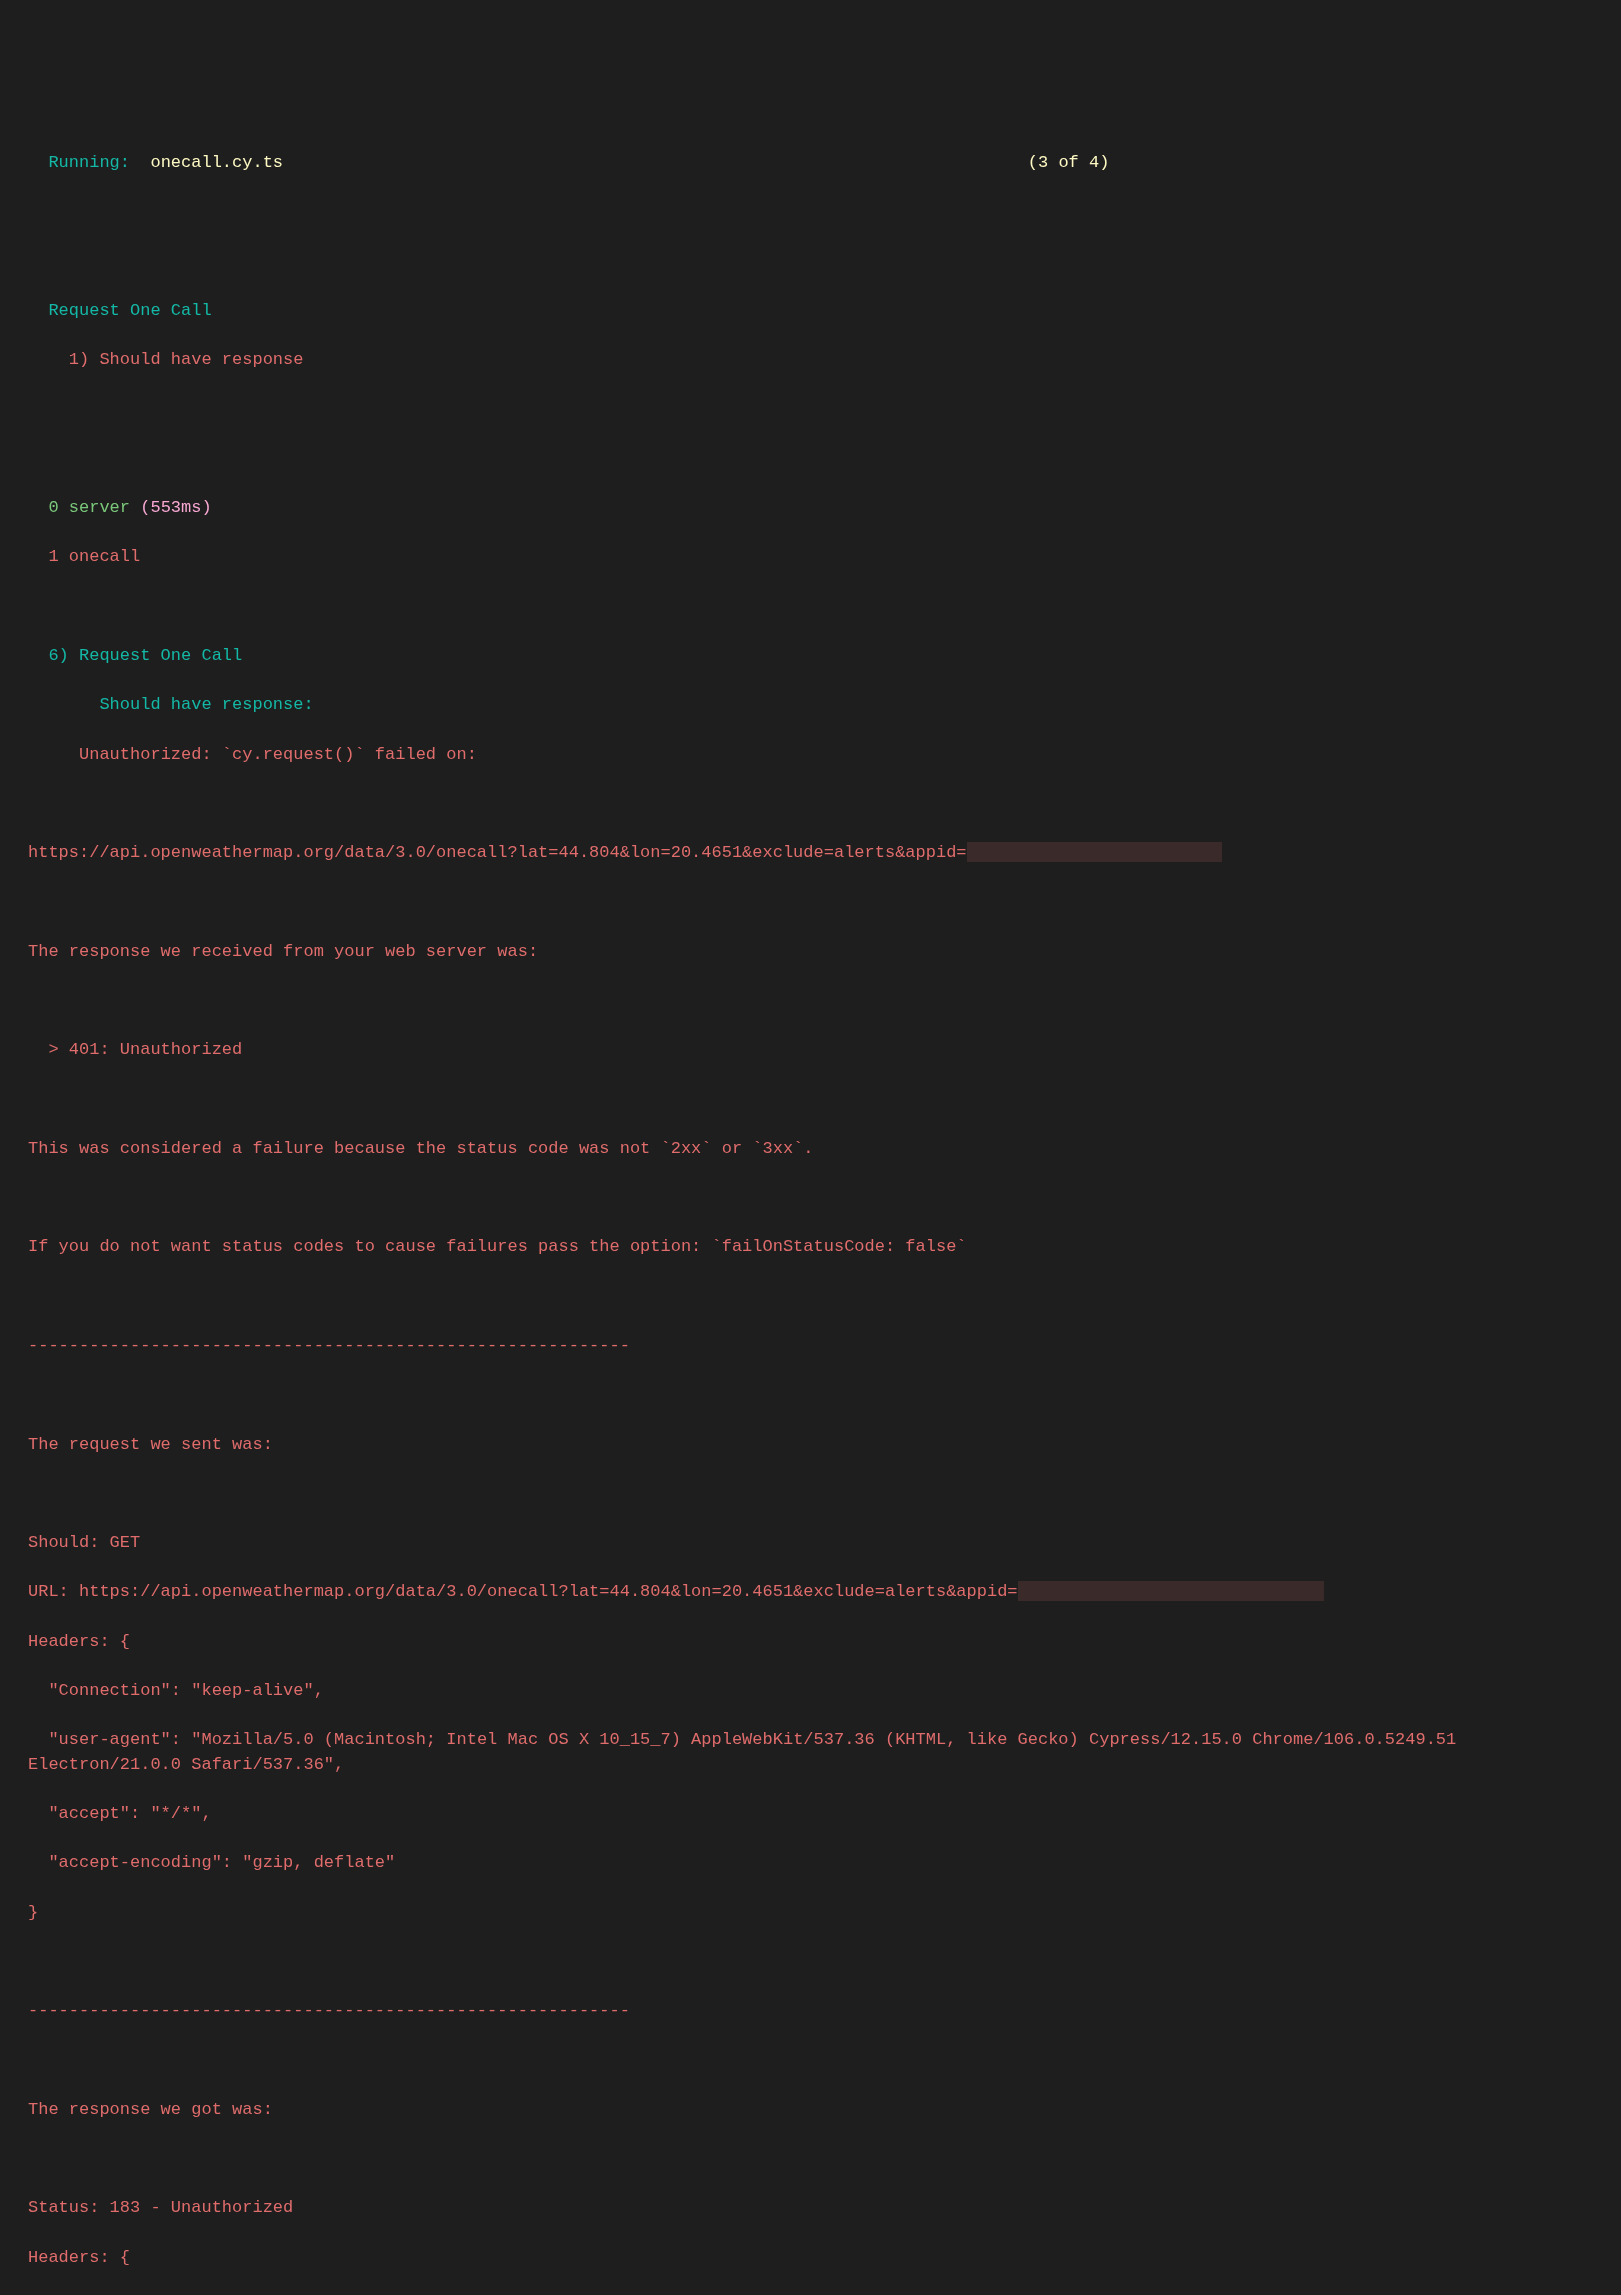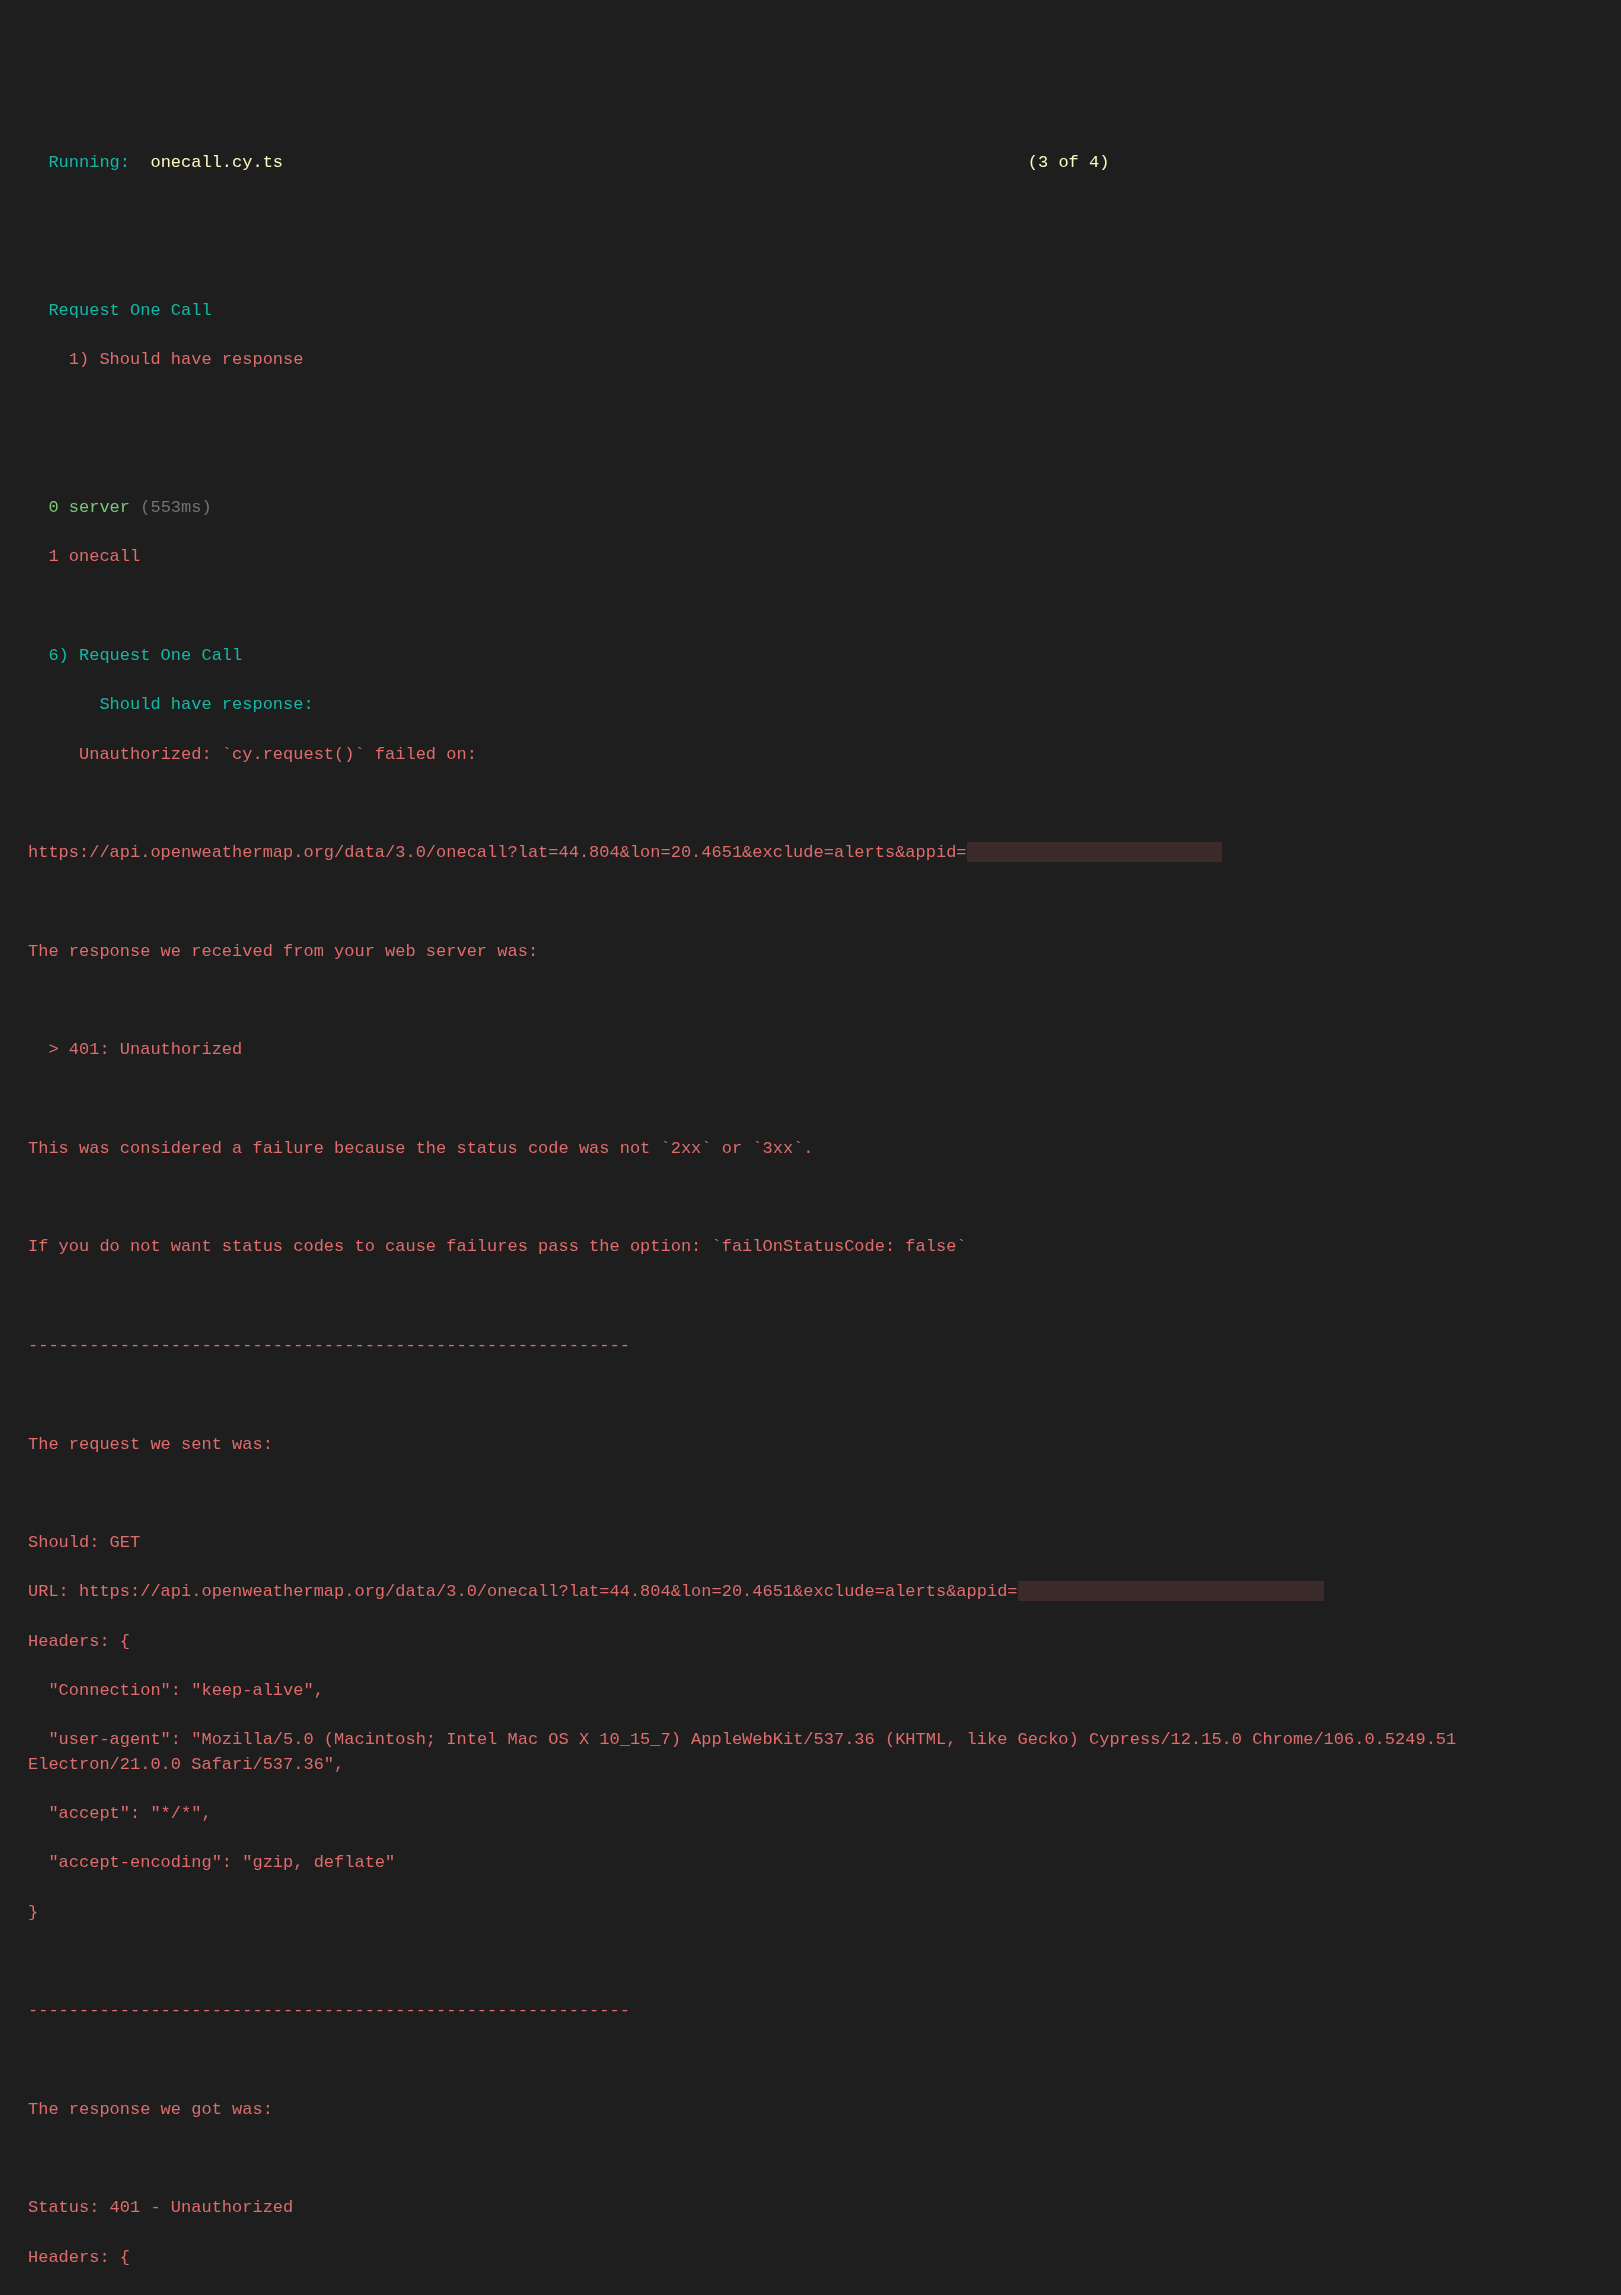--- a/index.html
+++ b/index.html
@@ -8,21 +8,21 @@
     padding: 28px;
     background: #1e1e1e;
     color: #888;
     font-family: "SF Mono", Monaco, Menlo, Consolas, "Courier New", monospace;
     font-size: 17px;
     line-height: 1.45;
     white-space: pre-wrap;
     word-break: break-word;
   }
   .white { color: #14b8a6; }
-  .grey { color: #737373; }
+  .grey { color: #f9a8d4; }
   .dimgrey { color: #fef9c3; }
   .red { color: #e06c6c; }
   .green { color: #7bc97b; }
   .obf {
     display: inline-block;
     background: #3a2a2a;
     color: transparent;
     width: 18em;
     height: 1.2em;
     vertical-align: text-bottom;
@@ -71,21 +71,21 @@
 <div class="red">  "Connection": "keep-alive",</div>
 <div class="red">  "user-agent": "Mozilla/5.0 (Macintosh; Intel Mac OS X 10_15_7) AppleWebKit/537.36 (KHTML, like Gecko) Cypress/12.15.0 Chrome/106.0.5249.51 Electron/21.0.0 Safari/537.36",</div>
 <div class="red">  "accept": "*/*",</div>
 <div class="red">  "accept-encoding": "gzip, deflate"</div>
 <div class="red">}</div>
 <br>
 <div class="red">-----------------------------------------------------------</div>
 <br>
 <div class="red">The response we got was:</div>
 <br>
-<div class="red">Status: 401 - Unauthorized</div>
+<div class="red">Status: 183 - Unauthorized</div>
 <div class="red">Headers: {</div>
 <div class="red">  "server": "openresty",</div>
 
 
 
 
 
 
 
 

